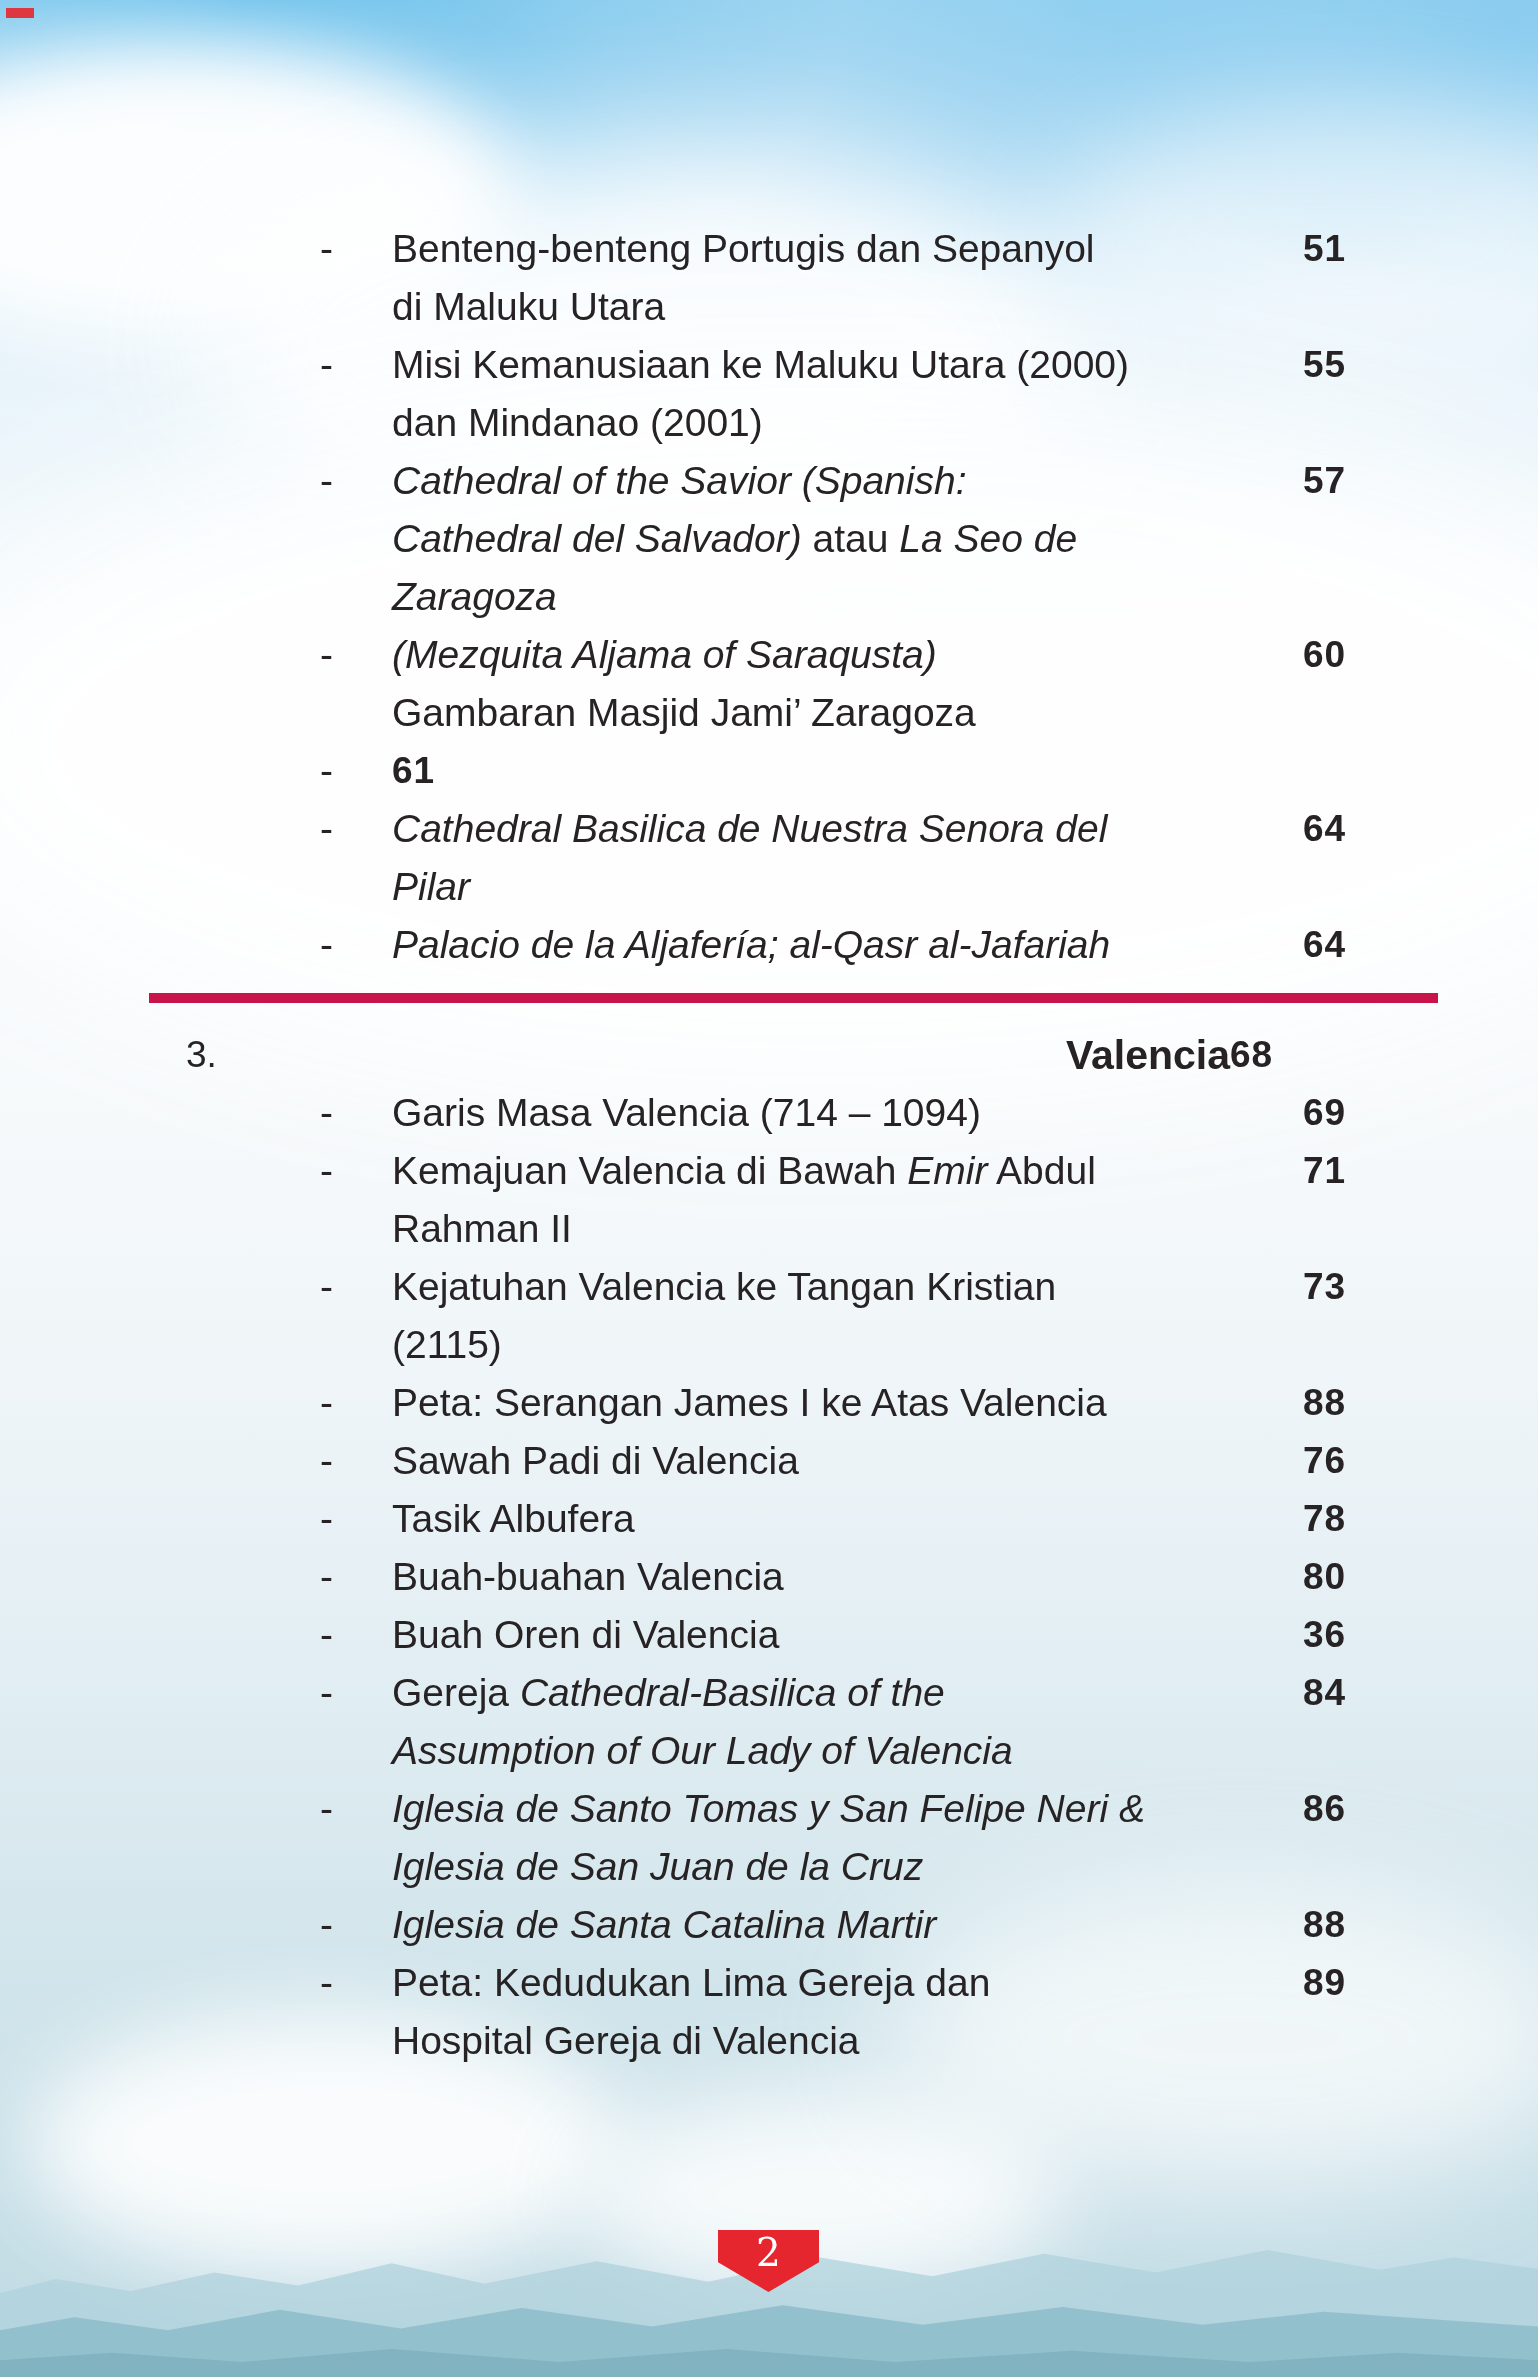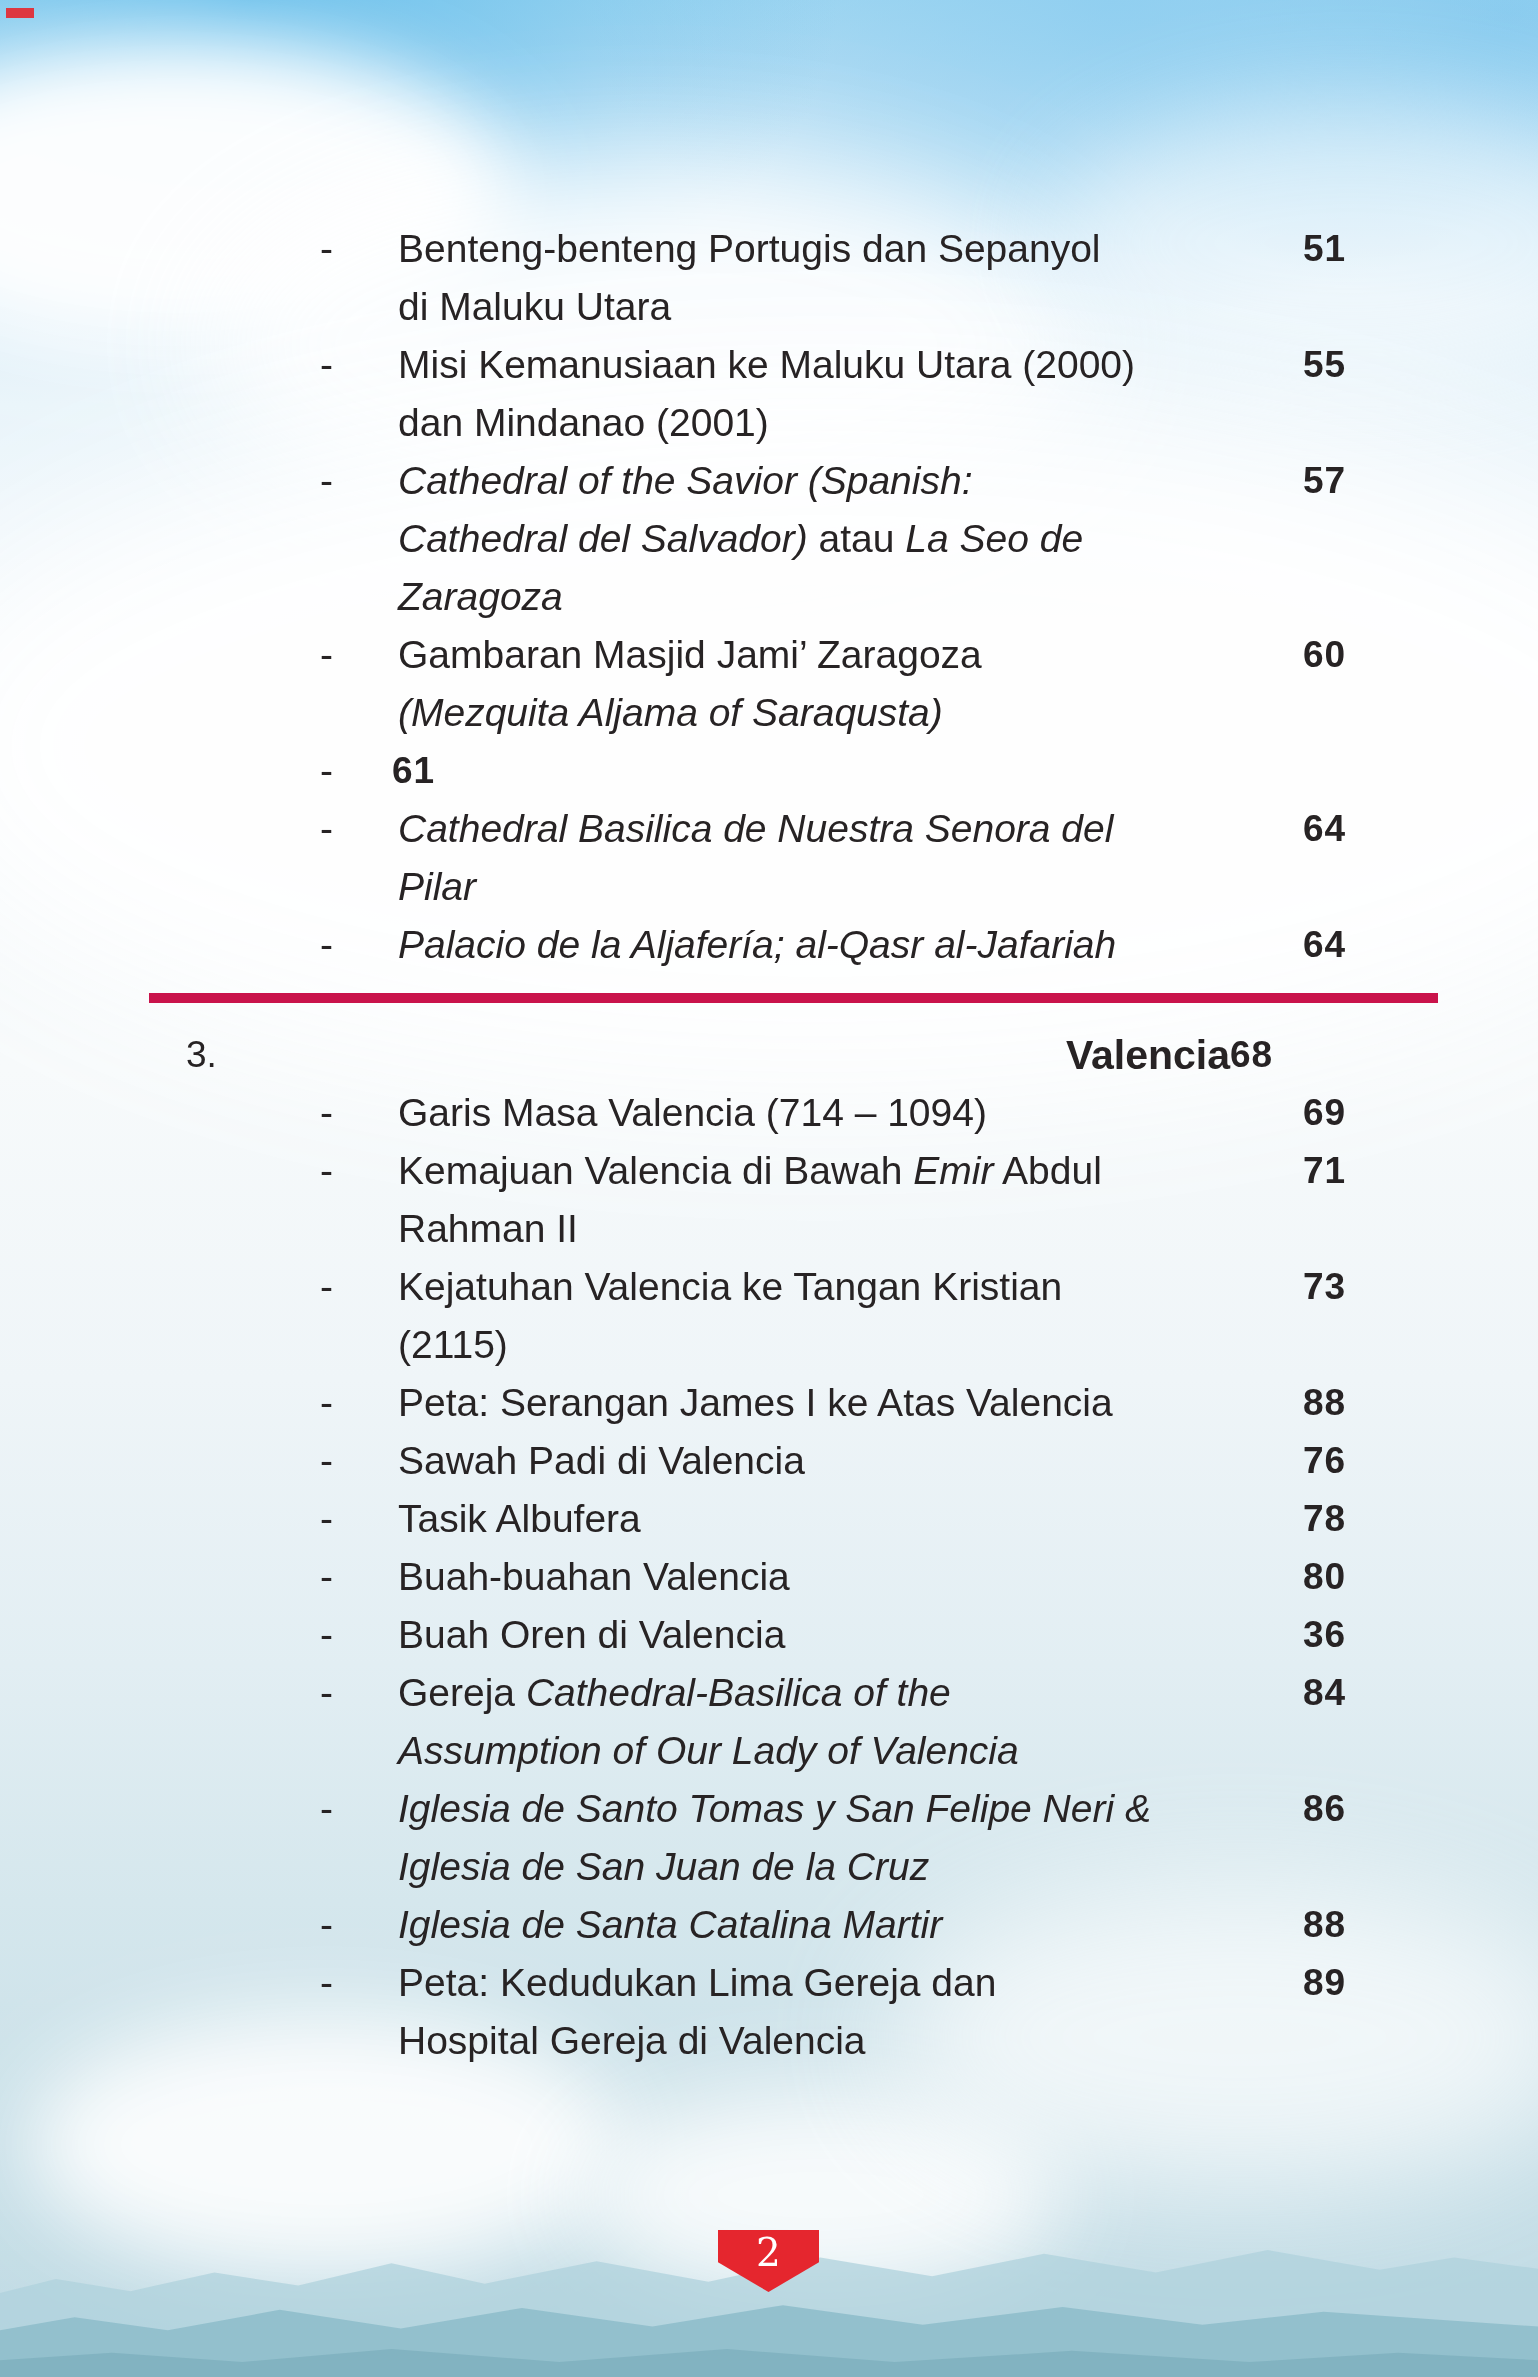--- a/index.html
+++ b/index.html
@@ -39,21 +39,21 @@
   
   .toc{
     position:absolute;left:0;top:220px;width:1538px;
     color:var(--text,#272324);
     font-size:39px;line-height:58px;
   }
   .row{display:flex;align-items:flex-start;padding-left:320px;}
   .row.section{padding-left:186px;}
   .bullet{flex:none;width:72px;line-height:58px;}
   .lines{flex:none;width:911px;}
-  .line{display:block;white-space:nowrap;height:58px;line-height:58px;margin-left:6px;}
+  .line{display:block;white-space:nowrap;height:58px;line-height:58px;}
   .it{font-style:italic;}
   .page{flex:none;font-weight:700;font-size:37px;line-height:58px;letter-spacing:0.9px;}
   .secnum{flex:none;width:133px;font-size:37px;line-height:58px;}
   .sectitle{flex:none;width:911px;font-weight:700;font-size:41px;line-height:58px;text-align:right;}
   .divider{
     width:1289px;height:10.3px;margin:18.6px 0 23px 149px;
     background:var(--divider,#C9134B);
   }
   
   .page-badge{
@@ -109,22 +109,22 @@
       <span class="lines">
         <span class="line"><span class="it">Cathedral of the Savior (Spanish:</span></span>
         <span class="line"><span class="it">Cathedral del Salvador)</span><span> atau </span><span class="it">La Seo de</span></span>
         <span class="line"><span class="it">Zaragoza</span></span>
       </span>
       <span class="page">57</span>
     </div>
     <div class="row item">
       <span class="bullet">-</span>
       <span class="lines">
+        <span class="line"><span class="it">(Mezquita Aljama of Saraqusta)</span></span>
         <span class="line"><span>Gambaran Masjid Jami’ Zaragoza</span></span>
-        <span class="line"><span class="it">(Mezquita Aljama of Saraqusta)</span></span>
       </span>
       <span class="page">60</span>
     </div>
     <div class="row item">
       <span class="bullet">-</span>
       <span class="page">61</span>
     </div>
     <div class="row item">
       <span class="bullet">-</span>
       <span class="lines">

